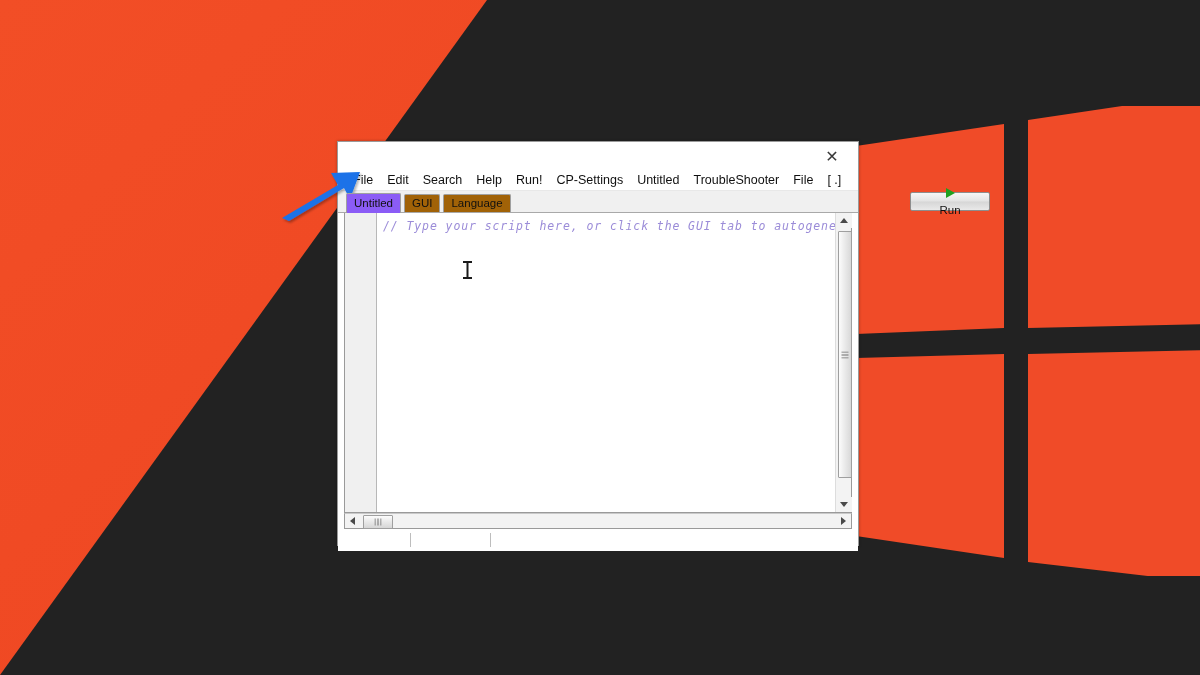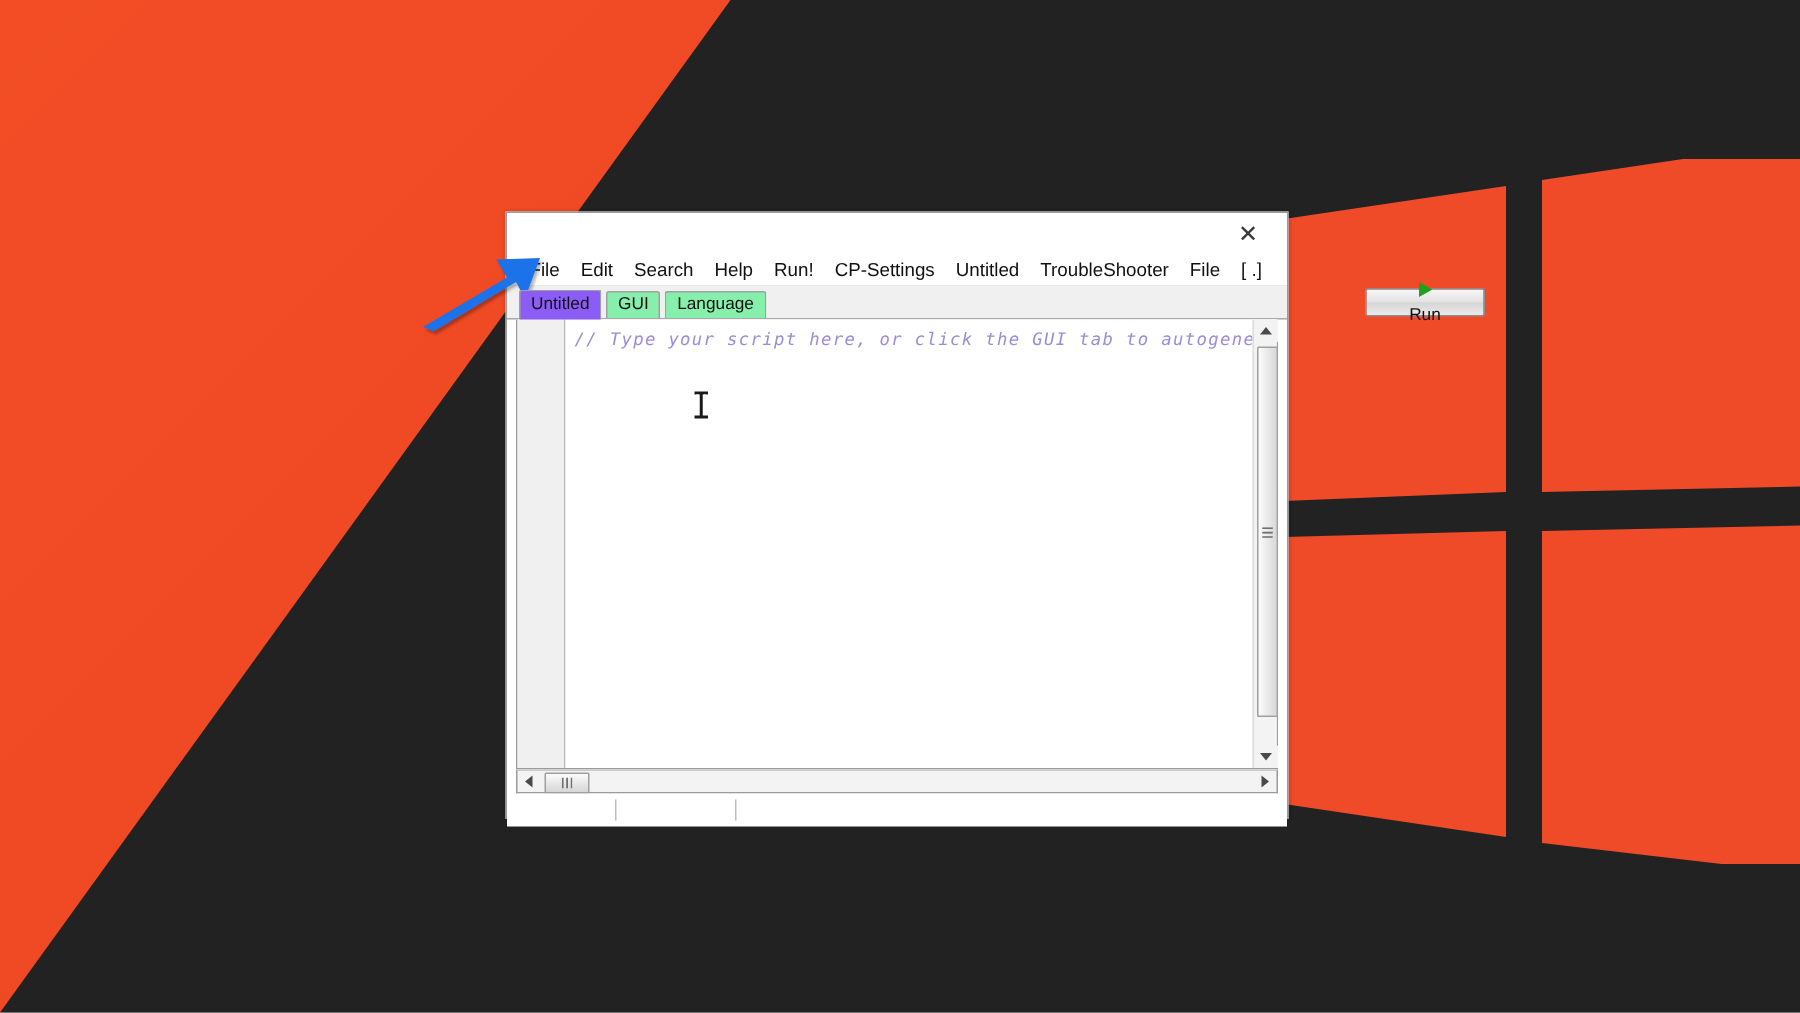--- a/index.html
+++ b/index.html
@@ -92,21 +92,21 @@
     display: flex;
     align-items: flex-end;
   }
   .tab {
     height: 17px;
     line-height: 17px;
     padding: 0 7px;
     margin-right: 3px;
     font-size: 11.5px;
     color: #101010;
-    background: #86efac;
+    background: #a16207;
     border: 1px solid #a0a0a0;
     border-bottom: none;
     border-radius: 2px 2px 0 0;
     cursor: pointer;
     white-space: nowrap;
   }
   .tab.active {
     background: #8b5cf6;
     height: 19px;
     line-height: 19px;

